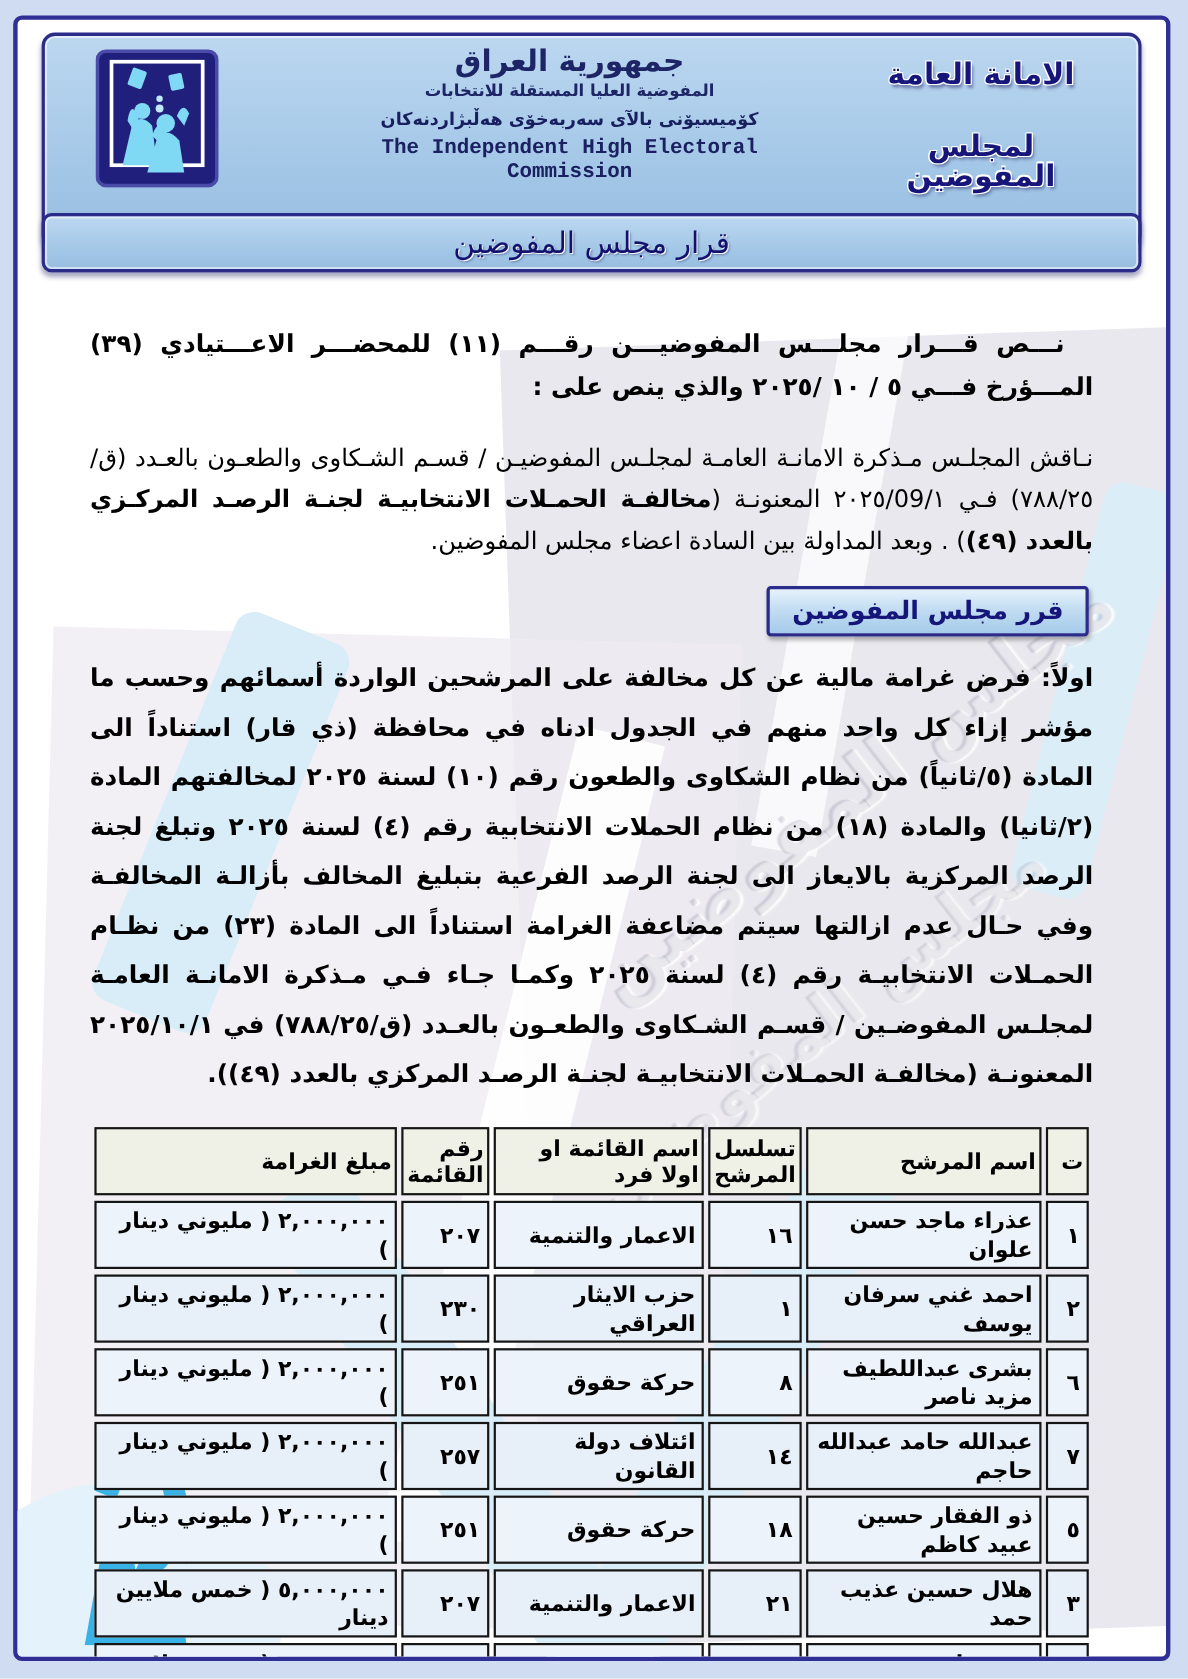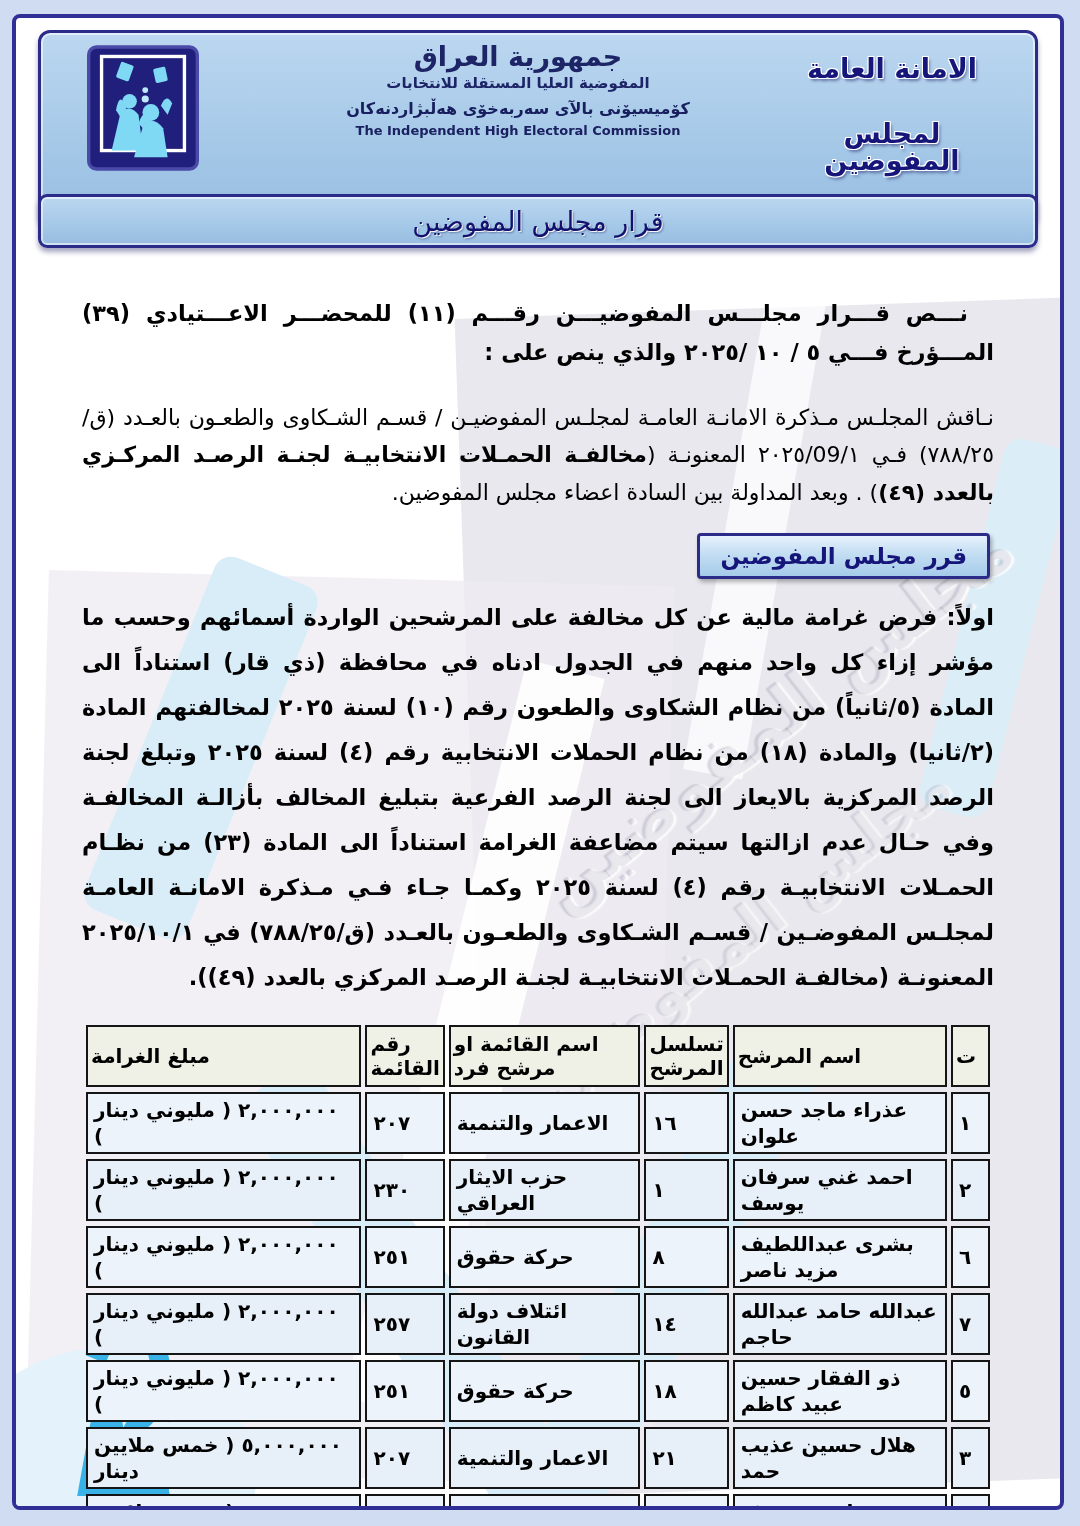--- a/index.html
+++ b/index.html
@@ -42,21 +42,21 @@
     border:3px solid #2b2b8a; border-radius:12px;
     box-shadow:0 4px 5px rgba(30,30,100,.40), inset 0 0 0 2px rgba(255,255,255,.55);
   }
   .header-band { top:12px; height:196px; }
   .title-band  { top:176px; height:54px; border-radius:9px; display:flex; align-items:center; justify-content:center; }
   .hdr-logo { position:absolute; right:auto; left:46px; top:12px; }
   .hdr-center { position:absolute; left:250px; right:290px; top:8px; text-align:center; color:#1d2566; }
   .hdr-center .l1 { font-size:27px; font-weight:bold; letter-spacing:1px; }
   .hdr-center .l2 { font-size:15px; font-weight:bold; margin-top:2px; }
   .hdr-center .l3 { font-size:16px; font-weight:bold; margin-top:7px; color:#181f5e; }
-  .hdr-center .l4 { font-size:13px; font-weight:bold; margin-top:5px; direction:ltr; color:#1a2060; }
+  .hdr-center .l4 { font-size:19px; font-weight:bold; margin-top:5px; direction:ltr; color:#1a2060;font-family:Liberation Mono, monospace; }
   .hdr-right { position:absolute; right:28px; top:22px; width:230px; text-align:center; }
   .hdr-right div {
     font-size:27px; font-weight:bold; color:#16167a; line-height:1.0;
     text-shadow:-1px -1px 0 #fff, 1px -1px 0 #fff, -1px 1px 0 #fff, 1px 1px 0 #fff, 2px 3px 3px rgba(20,20,90,.45);
   }
   .hdr-right .r2 { margin-top:38px; }
   .title-text {
     font-size:27px; font-weight:normal; color:#12126e;
     text-shadow:1px 1px 0 rgba(255,255,255,.9), 2px 2px 2px rgba(20,20,90,.35);
   }
@@ -73,21 +73,21 @@
     display:inline-block; border:3px solid #2b2b8a; border-radius:4px;
     background:linear-gradient(180deg,#e6f2fc 0%,#c3ddf2 45%,#a5cbea 100%);
     padding:7px 20px; font-size:23px; font-weight:bold; color:#15157a;
     box-shadow:2px 3px 4px rgba(0,0,0,.3);
   }
   .p-first { font-size:22.5px; font-weight:bold; text-align:justify; line-height:2.0; margin-bottom:20px; }
   .p-first .lbl { font-weight:800; }
   
   table.fines { width:100%; border-collapse:separate; border-spacing:4px 5px; direction:rtl;
                 font-size:20px; font-weight:bold; margin-bottom:14px; }
-  .fines th, .fines td { border:2px solid #151515; text-align:left; vertical-align:middle; }
+  .fines th, .fines td { border:2px solid #151515; text-align:right; vertical-align:middle; }
   .fines th { background:#eff1e7; padding:5px 3px; line-height:1.2; font-size:20px; }
   .fines td { background:#edf3fa; padding:3px 6px; line-height:1.3; }
   .fines tr:nth-child(even) td { background:#e7eff8; }
 </style>
 </head>
 <body>
 
 <div class="frame">
 
   <div class="wm">
@@ -170,21 +170,21 @@
           <col style="width:8%">
         <col style="width:22.5%">
           <col style="width:7.5%">
           <col style="width:32.5%">
       </colgroup>
       <thead>
         <tr>
           <th>ت</th>
           <th>اسم المرشح</th>
           <th>تسلسل المرشح</th>
-          <th>اسم القائمة او مرشح فرد</th>
+          <th>اسم القائمة او اولا فرد</th>
           <th>رقم القائمة</th>
           <th>مبلغ الغرامة</th>
         </tr>
       </thead>
       <tbody>
         <tr>
           <td>١</td>
           <td>عذراء ماجد حسن علوان</td>
           <td>١٦</td>
           <td>الاعمار والتنمية</td>

